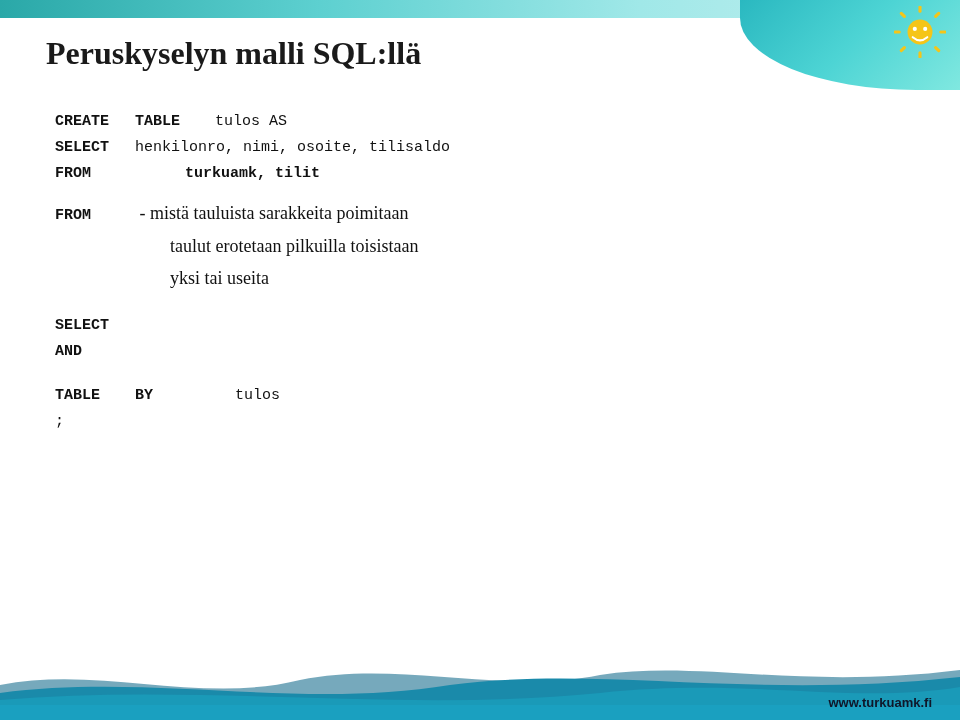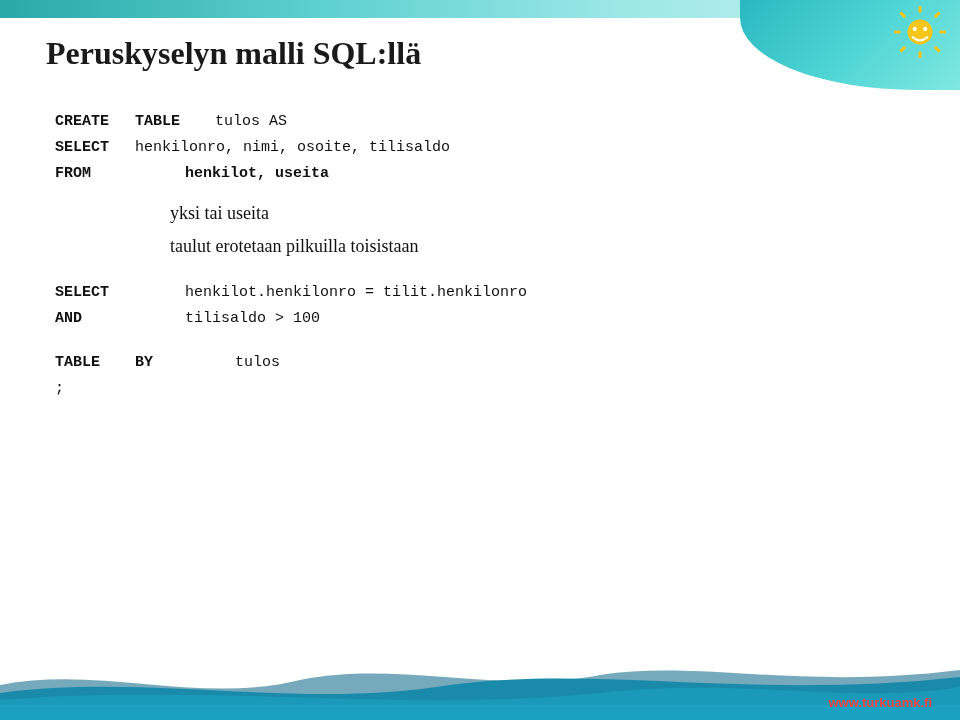--- a/index.html
+++ b/index.html
@@ -168,41 +168,43 @@
       <span class="sql-text">tulos   AS</span>
     </div>
 
     <div class="sql-line">
       <span class="sql-keyword">SELECT</span>
       <span class="sql-text">henkilonro, nimi, osoite, tilisaldo</span>
     </div>
 
     <div class="sql-line">
       <span class="sql-keyword">FROM</span>
-      <span class="sql-text" style="padding-left:50px; font-weight:bold;">henkilot, useita</span>
+      <span class="sql-text" style="padding-left:50px; font-weight:bold;">turkuamk, tilit</span>
     </div>
   </div>
 
   <div class="small-gap"></div>
 
   <div>
+    <div class="explain-block">
+      <span class="sql-keyword" style="font-family:'Courier New',monospace; font-size:15px; font-weight:bold;">FROM</span>
+      <span>- mistä tauluista sarakkeita poimitaan</span>
+    </div>
+    <div class="explain-block indent-1">taulut erotetaan pilkuilla toisistaan</div>
     <div class="explain-block indent-1">yksi tai useita</div>
-    <div class="explain-block indent-1">taulut erotetaan pilkuilla toisistaan</div>
   </div>
 
   <div class="gap"></div>
 
   <div class="sql-block">
     <div class="sql-line">
       <span class="sql-keyword">SELECT</span>
-      <span class="sql-text" style="padding-left:50px;">henkilot.henkilonro = tilit.henkilonro</span>
     </div>
     <div class="sql-line">
       <span class="sql-keyword">AND</span>
-      <span class="sql-text" style="padding-left:50px;">tilisaldo &gt; 100</span>
     </div>
   </div>
 
   <div class="gap"></div>
 
   <div class="sql-block">
     <div class="sql-line">
       <span class="sql-keyword">TABLE</span>
       <span class="sql-keyword">BY</span>
       <span class="sql-text" style="padding-left:20px;">tulos</span>
@@ -216,14 +218,14 @@
 
 <div class="bottom-wave-container">
   <svg width="960" height="65" viewBox="0 0 960 65" xmlns="http://www.w3.org/2000/svg">
 
     <path d="M0,30 C100,10 200,50 300,25 C400,5 500,40 600,20 C700,5 800,35 960,15 L960,65 L0,65 Z" fill="#1a7090" opacity="0.6"></path>
     <path d="M0,38 C150,18 300,55 450,30 C600,10 750,45 960,22 L960,65 L0,65 Z" fill="#1a8aaa"></path>
     <path d="M0,45 C200,28 400,58 600,38 C750,22 850,50 960,32 L960,65 L0,65 Z" fill="#1a9ab8"></path>
     <rect x="0" y="50" width="960" height="15" fill="#1aa0c0"></rect>
   </svg>
   
-  <div style="position:absolute; bottom:10px; right:28px; color:#ef4444; font-family:Arial,sans-serif; font-size:13px; font-weight:bold;">www.turkuamk.fi</div>
+  <div style="position:absolute; bottom:10px; right:28px; color:#0f172a; font-family:Arial,sans-serif; font-size:13px; font-weight:bold;">www.turkuamk.fi</div>
 </div>
 
 </body></html>

